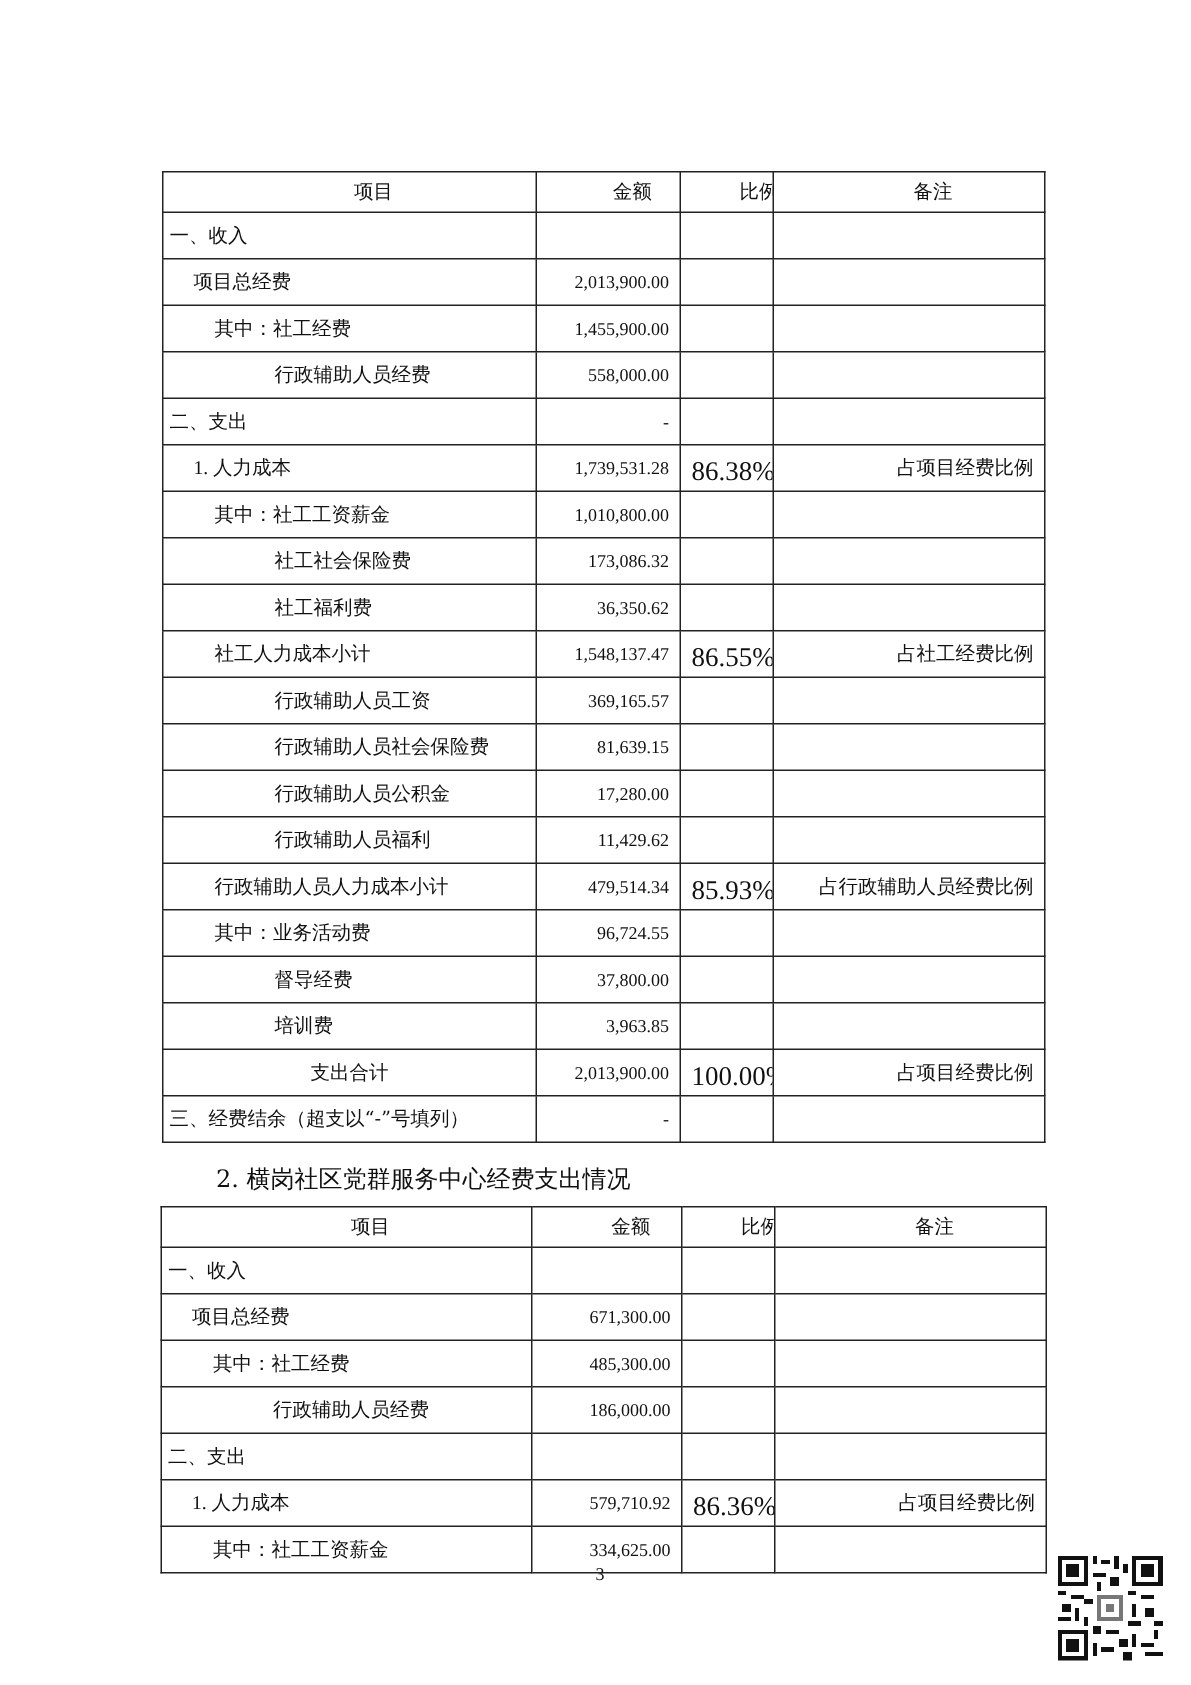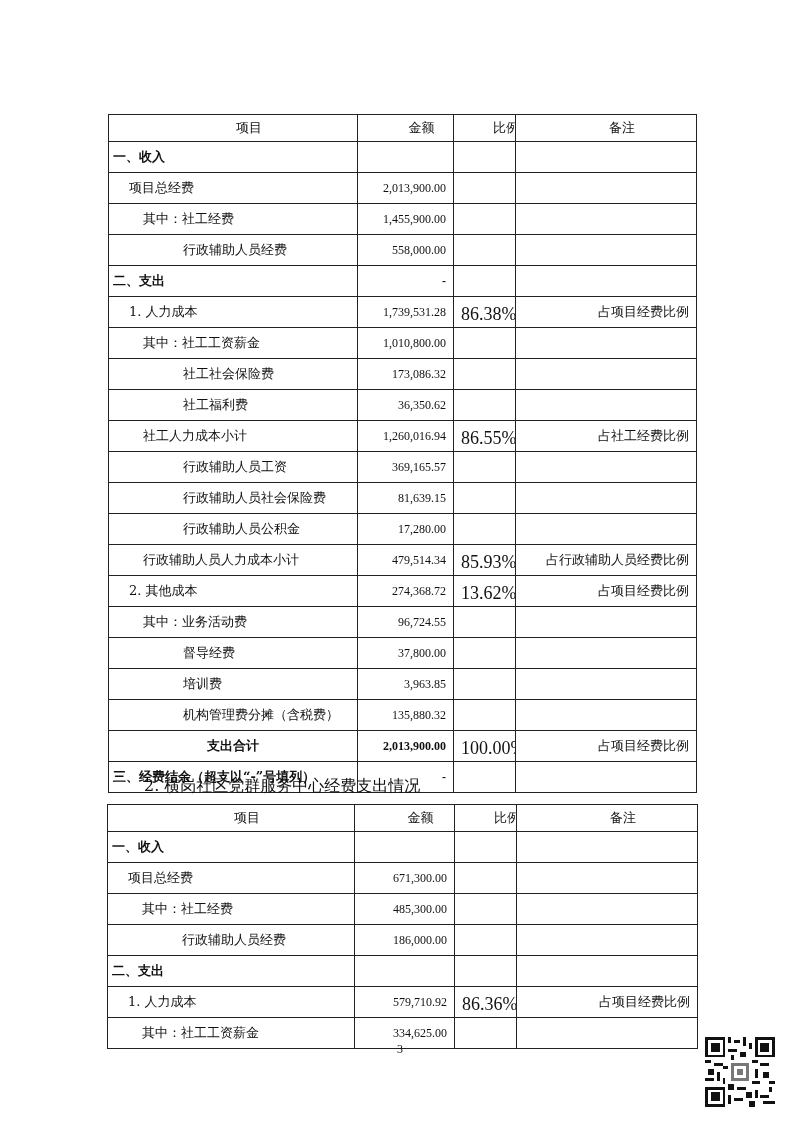--- a/index.html
+++ b/index.html
@@ -6,23 +6,23 @@
   body { width: 794px; height: 1123px; position: relative; overflow: hidden;
          font-family: "DejaVu Serif", "Liberation Serif", serif; color: #111; }
   .tbl { position: absolute; border-collapse: collapse; table-layout: fixed; font-size: 13px; }
   .tbl td { border: 1px solid #222; height: 26px; padding: 0 7px; white-space: nowrap; overflow: hidden; }
   #t1 { left: 108px; top: 114px; width: 588px; }
   #t2 { left: 107px; top: 804px; width: 590px; }
   .tbl tr.hdr td { text-align: center; padding-left: 39px; }
   .amt { text-align: right; font-family: "Liberation Serif", serif; font-size: 12px; }
   .ratio { text-align: right; font-family: "Liberation Serif", serif; font-size: 18px; padding-top: 4px !important; }
   .note { text-align: right; }
-  .bold { font-weight: bold; }
+  .bold { font-weight: normal; }
   .ind0 { padding-left: 4px !important; }
-  .ind1 { padding-left: 20px !important; }
+  .ind1 { padding-left: 20px !important; font-family: Liberation Serif, serif; }
   .ind2 { padding-left: 34px !important; }
   .ind3 { padding-left: 74px !important; }
   .center { text-align: center; }
   .heading2 { position: absolute; left: 144px; top: 776px; font-size: 16px; }
   .pagenum { position: absolute; left: 397px; top: 1042px; font-size: 12px; font-family: "Liberation Serif", serif; }
   .qr { position: absolute; left: 704px; top: 1037px; width: 72px; height: 70px; }
 </style>
 </head>
 <body>
 
@@ -89,75 +89,69 @@
         <td class="note"></td>
       </tr>
       <tr>
         <td class="ind3">社工福利费</td>
         <td class="amt">36,350.62</td>
         <td class="ratio"></td>
         <td class="note"></td>
       </tr>
       <tr>
         <td class="ind2">社工人力成本小计</td>
-        <td class="amt">1,260,016.94</td>
+        <td class="amt">1,548,137.47</td>
         <td class="ratio">86.55%</td>
         <td class="note">占社工经费比例</td>
       </tr>
       <tr>
         <td class="ind3">行政辅助人员工资</td>
         <td class="amt">369,165.57</td>
         <td class="ratio"></td>
         <td class="note"></td>
       </tr>
       <tr>
         <td class="ind3">行政辅助人员社会保险费</td>
         <td class="amt">81,639.15</td>
         <td class="ratio"></td>
         <td class="note"></td>
       </tr>
       <tr>
         <td class="ind3">行政辅助人员公积金</td>
         <td class="amt">17,280.00</td>
+        <td class="ratio"></td>
+        <td class="note"></td>
+      </tr>
+      <tr>
+        <td class="ind3">行政辅助人员福利</td>
+        <td class="amt">11,429.62</td>
         <td class="ratio"></td>
         <td class="note"></td>
       </tr>
       <tr>
         <td class="ind2">行政辅助人员人力成本小计</td>
         <td class="amt">479,514.34</td>
         <td class="ratio">85.93%</td>
         <td class="note">占行政辅助人员经费比例</td>
       </tr>
       <tr>
-        <td class="ind1">2. 其他成本</td>
-        <td class="amt">274,368.72</td>
-        <td class="ratio">13.62%</td>
-        <td class="note">占项目经费比例</td>
-      </tr>
-      <tr>
         <td class="ind2">其中：业务活动费</td>
         <td class="amt">96,724.55</td>
         <td class="ratio"></td>
         <td class="note"></td>
       </tr>
       <tr>
         <td class="ind3">督导经费</td>
         <td class="amt">37,800.00</td>
         <td class="ratio"></td>
         <td class="note"></td>
       </tr>
       <tr>
         <td class="ind3">培训费</td>
         <td class="amt">3,963.85</td>
-        <td class="ratio"></td>
-        <td class="note"></td>
-      </tr>
-      <tr>
-        <td class="ind3">机构管理费分摊（含税费）</td>
-        <td class="amt">135,880.32</td>
         <td class="ratio"></td>
         <td class="note"></td>
       </tr>
       <tr>
         <td class="bold center">支出合计</td>
         <td class="amt bold">2,013,900.00</td>
         <td class="ratio">100.00%</td>
         <td class="note">占项目经费比例</td>
       </tr>
       <tr>

